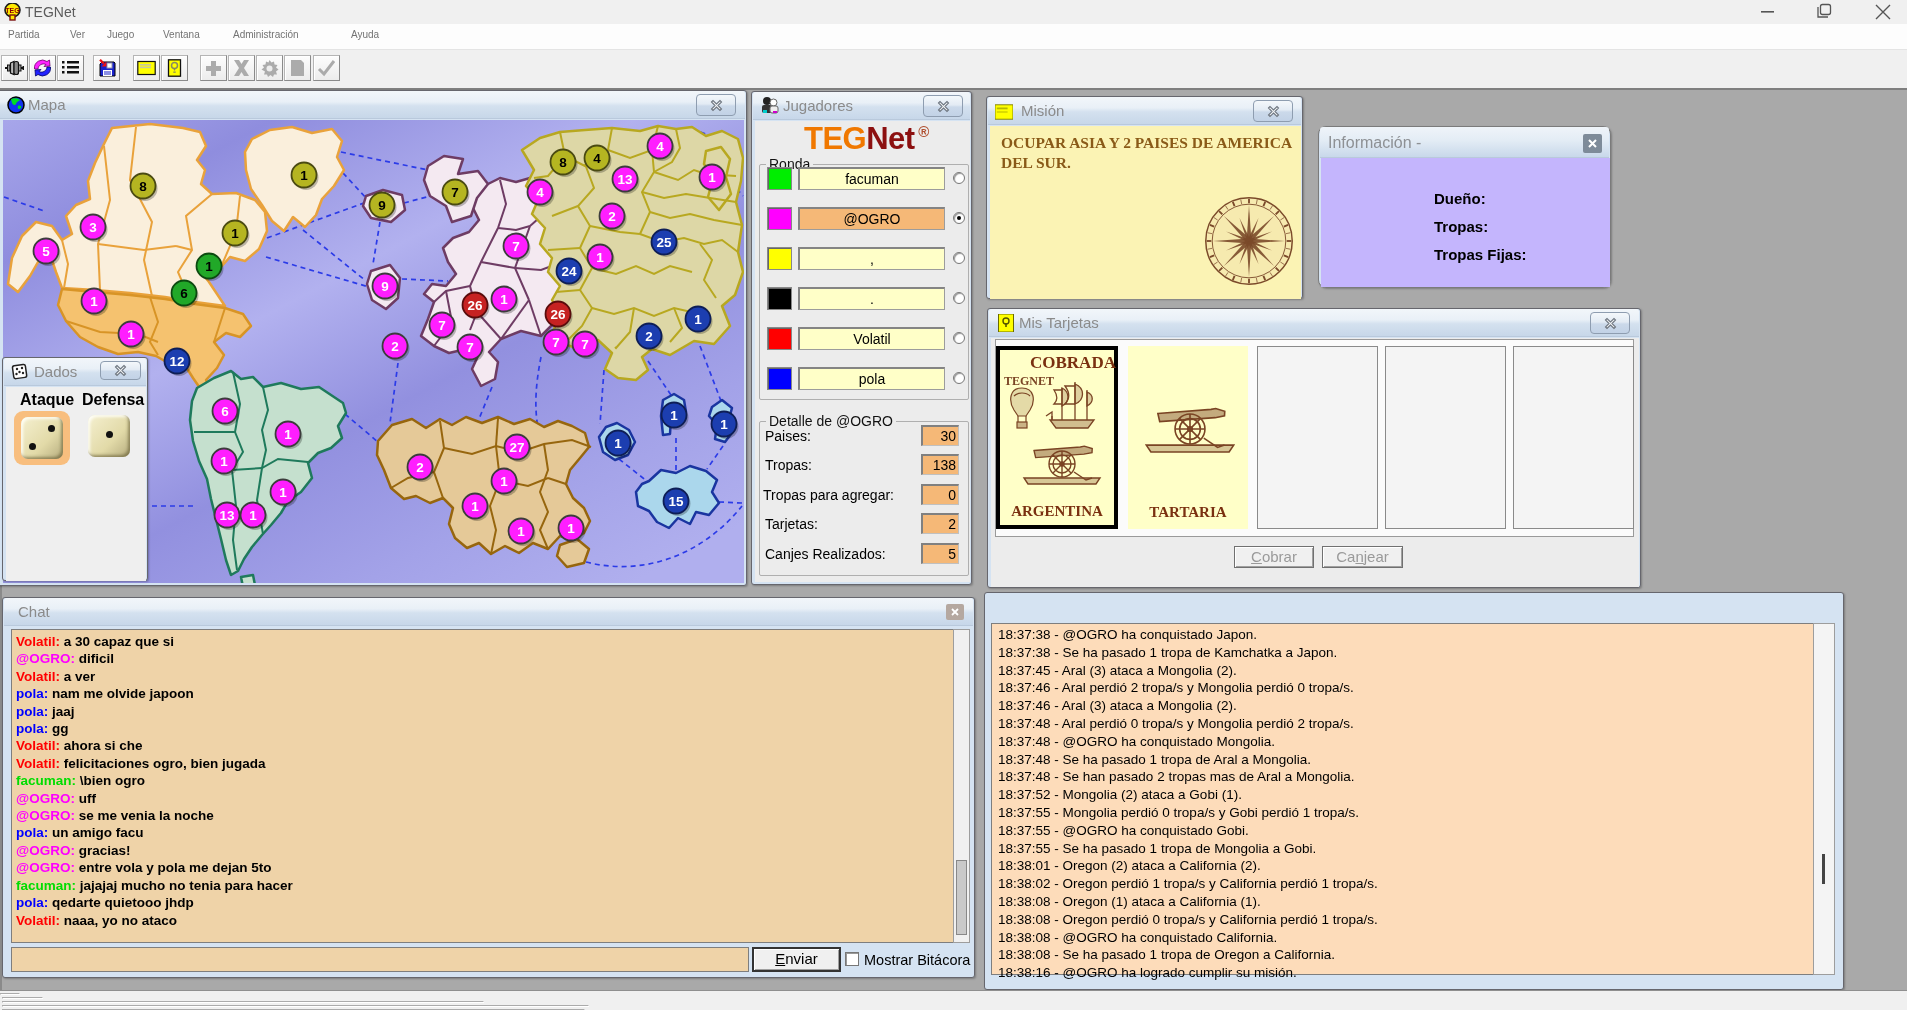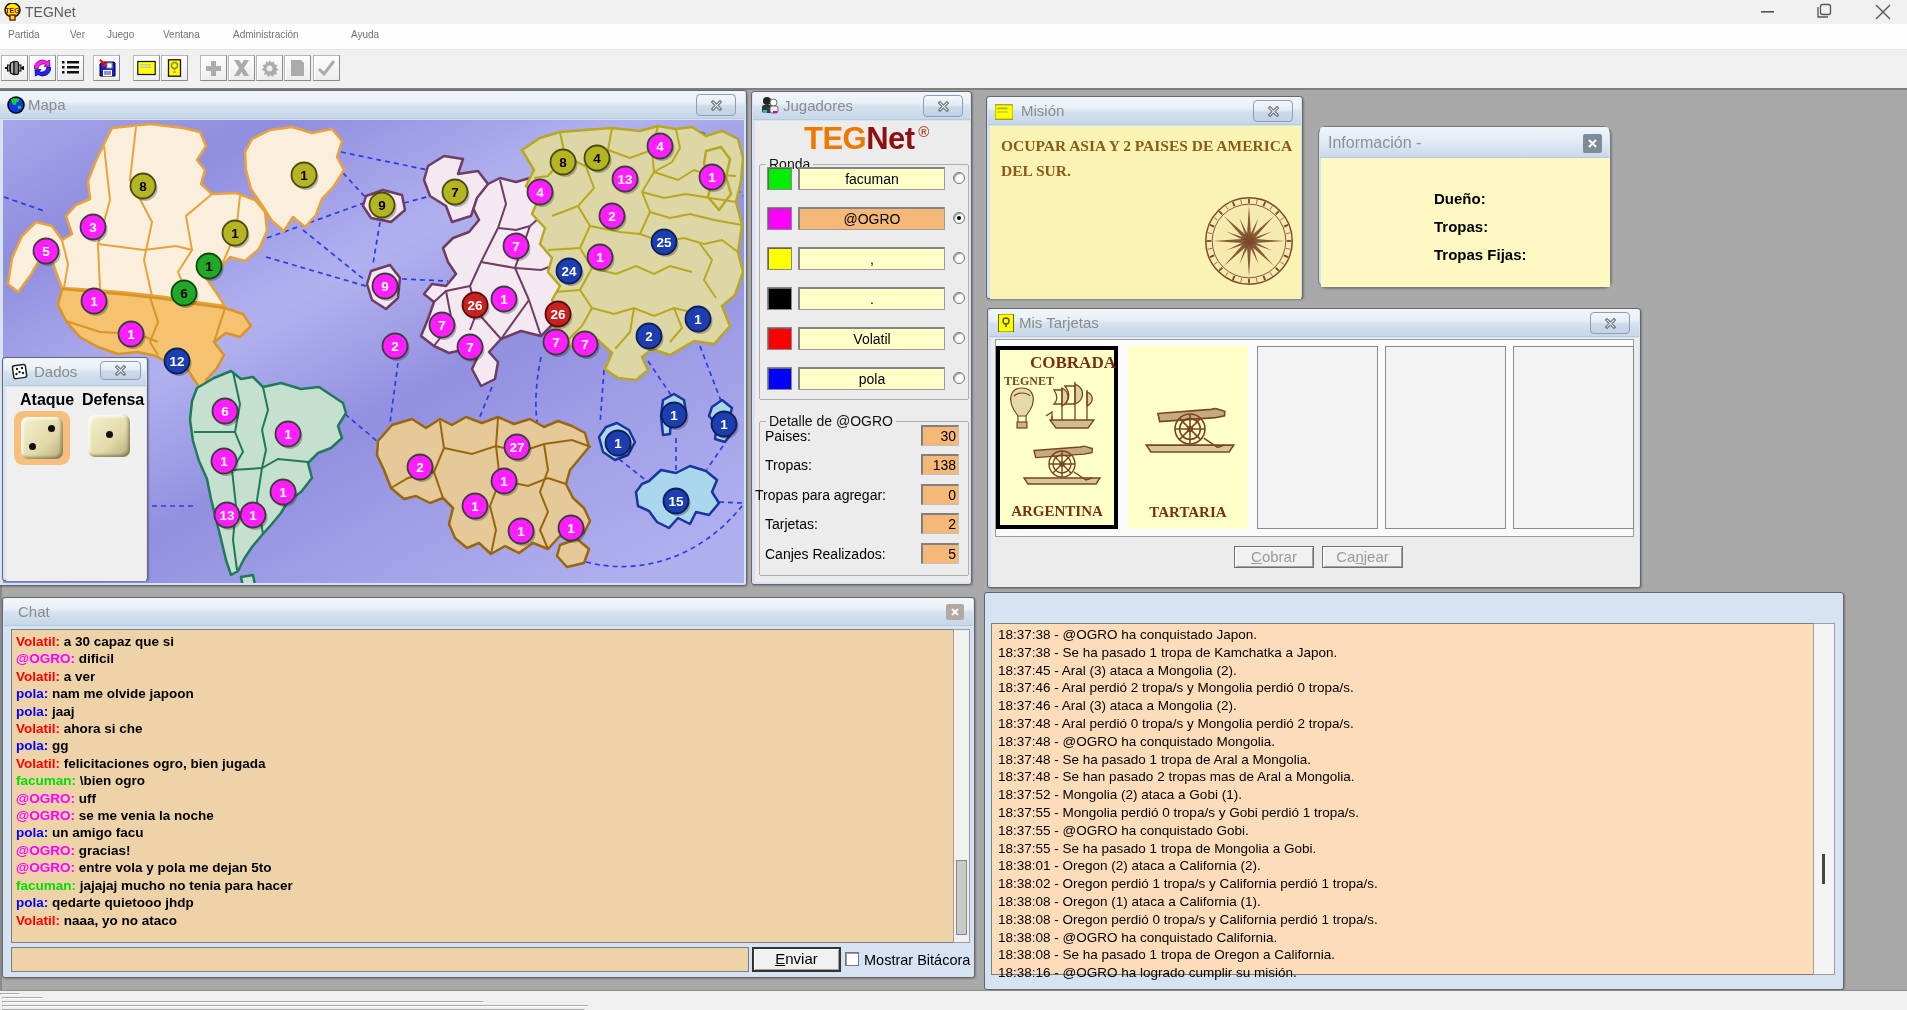--- a/index.html
+++ b/index.html
@@ -539,21 +539,21 @@
         </div>
 
       <fieldset style="position:absolute; left:4px; top:292px; width:210px; height:163px; border:1px solid #AFAFAF; border-radius:2px;">
         <legend style="font-size:14px; color:#111; margin-left:6px; padding:0 3px;">Detalle de @OGRO</legend>
       </fieldset>
       <div id="detalle-rows">
           <div style="position:absolute;left:10px;top:307px;font-size:14px;">Paises:</div>
           <div style="position:absolute;left:166px;top:304px;width:38px;height:21px;background:#F5B877;border-top:2px solid #808080;border-left:2px solid #808080;border-right:1px solid #c0c0c0;border-bottom:1px solid #c0c0c0;font-size:14px;text-align:right;line-height:19px;padding-right:2px;">30</div>
           <div style="position:absolute;left:10px;top:336px;font-size:14px;">Tropas:</div>
           <div style="position:absolute;left:166px;top:333px;width:38px;height:21px;background:#F5B877;border-top:2px solid #808080;border-left:2px solid #808080;border-right:1px solid #c0c0c0;border-bottom:1px solid #c0c0c0;font-size:14px;text-align:right;line-height:19px;padding-right:2px;">138</div>
-          <div style="position:absolute;left:0;top:366px;font-size:14px;">Tropas para agregar:</div>
+          <div style="position:absolute;left:8px;top:366px;font-size:14px;">Tropas para agregar:</div>
           <div style="position:absolute;left:166px;top:363px;width:38px;height:21px;background:#F5B877;border-top:2px solid #808080;border-left:2px solid #808080;border-right:1px solid #c0c0c0;border-bottom:1px solid #c0c0c0;font-size:14px;text-align:right;line-height:19px;padding-right:2px;">0</div>
           <div style="position:absolute;left:10px;top:395px;font-size:14px;">Tarjetas:</div>
           <div style="position:absolute;left:166px;top:392px;width:38px;height:21px;background:#F5B877;border-top:2px solid #808080;border-left:2px solid #808080;border-right:1px solid #c0c0c0;border-bottom:1px solid #c0c0c0;font-size:14px;text-align:right;line-height:19px;padding-right:2px;">2</div>
           <div style="position:absolute;left:10px;top:425px;font-size:14px;">Canjes Realizados:</div>
           <div style="position:absolute;left:166px;top:422px;width:38px;height:21px;background:#F5B877;border-top:2px solid #808080;border-left:2px solid #808080;border-right:1px solid #c0c0c0;border-bottom:1px solid #c0c0c0;font-size:14px;text-align:right;line-height:19px;padding-right:2px;">5</div>
         </div>
     </div>
   </div>
 
   <div class="win" id="win-mision" style="left:986px; top:8px; width:317px; height:203px;">
@@ -564,21 +564,21 @@
           <rect x="2" y="7" width="12" height="2" fill="#D8D800"></rect>
         </svg>
       <span class="wt" style="left:33px">Misión</span>
       <div class="closebtn" style="right:8px; top:3px;">
           <svg width="13" height="13" viewBox="0 0 13 13">
             <path d="M1.5,3 L3,1.5 L6.5,5 L10,1.5 L11.5,3 L8,6.5 L11.5,10 L10,11.5 L6.5,8 L3,11.5 L1.5,10 L5,6.5 Z" fill="#f4f6f8" stroke="#6d757f" stroke-width="1.1"></path>
           </svg>
         </div>
     </div>
     <div class="wcontent" style="left:3px; top:29px; width:311px; height:173px; background:#FBF3B4;">
-      <div style="position:absolute; left:11px; top:7px; width:299px; font-family:'Liberation Serif',serif; font-weight:bold; font-size:15.5px; color:#8a5a18; line-height:25px; white-space:nowrap;">OCUPAR ASIA Y 2 PAISES DE AMERICA<br>DEL SUR.</div>
+      <div style="position:absolute; left:11px; top:7px; width:299px; font-family:'Liberation Serif',serif; font-weight:bold; font-size:15.5px; color:#8a5a18; line-height:20px; white-space:nowrap;">OCUPAR ASIA Y 2 PAISES DE AMERICA<br>DEL SUR.</div>
       <svg style="position:absolute; left:213px; top:69px;" width="92" height="92" viewBox="-50 -50 100 100">
         <circle r="47" fill="#EFDFA8" fill-opacity=".45" stroke="#7B4A2A" stroke-width="1.6"></circle>
         <circle r="40" fill="none" stroke="#7B4A2A" stroke-width="1"></circle>
         <g id="cticks">
             <line x1="0" y1="-41" x2="0" y2="-46" stroke="#7B4A2A" stroke-width="2"></line>
             <line x1="7.998703202661258" y1="-40.21219649653245" x2="8.974154812741899" y2="-45.116122898548596" stroke="#7B4A2A" stroke-width="0.8"></line>
             <line x1="15.690020726968681" y1="-37.87906083296276" x2="17.60343788879413" y2="-42.49845849551919" stroke="#7B4A2A" stroke-width="2"></line>
             <line x1="22.77837955380369" y1="-34.09025410440435" x2="25.556230718901702" y2="-38.24760216591708" stroke="#7B4A2A" stroke-width="0.8"></line>
             <line x1="28.991378028648445" y1="-28.99137802864845" x2="32.526911934581186" y2="-32.526911934581186" stroke="#7B4A2A" stroke-width="2"></line>
             <line x1="34.09025410440435" y1="-22.778379553803696" x2="38.24760216591708" y2="-25.556230718901706" stroke="#7B4A2A" stroke-width="0.8"></line>
@@ -633,21 +633,21 @@
 
   <div class="win" id="win-info" style="left:1318px; top:38px; width:293px; height:162px; border-color:#7b7b7b; border-radius:8px;">
     <div class="wtb" style="height:31px; background:linear-gradient(#EFF4F9 0%, #E3ECF5 45%, #C8D8EA 100%);">
       <span class="wt" style="left:8px; top:7px; color:#8d9094; font-size:16px;">Información -</span>
       <div style="position:absolute; right:7px; top:7px; width:19px; height:19px; background:#7E8B99; border-radius:2px;">
         <svg width="19" height="19" viewBox="0 0 19 19">
             <path d="M6 6 L13 13 M13 6 L6 13" stroke="#fff" stroke-width="2"></path>
           </svg>
       </div>
     </div>
-    <div class="wcontent" style="left:2px; top:31px; width:289px; height:129px; background:#fef9c3; font-size:15px; font-weight:bold;">
+    <div class="wcontent" style="left:2px; top:31px; width:289px; height:129px; background:#c4b5fd; font-size:15px; font-weight:bold;">
       <div style="position:absolute; left:113px; top:32px;">Dueño:</div>
       <div style="position:absolute; left:113px; top:60px;">Tropas:</div>
       <div style="position:absolute; left:113px; top:88px;">Tropas Fijas:</div>
     </div>
   </div>
 
   <div class="win" id="win-tarjetas" style="left:987px; top:220px; width:654px; height:280px;">
     <div class="wtb">
       <svg class="wicon" style="left:8px; top:5px" width="15" height="18" viewBox="0 0 15 18">
           <rect x="0" y="0" width="15" height="18" fill="#FFFF00" stroke="#6a6a00"></rect>
@@ -732,22 +732,22 @@
           </svg>
       </div>
     </div>
     <div class="wcontent" style="left:4px; top:29px; width:965px; height:348px; background:#D5E3F2;">
       <div id="chatbox" style="position:absolute; left:4px; top:2px; width:942px; height:314px; background:#EFD3A8; border:1px solid #7e7e7e; border-right:none; font-size:13.5px; font-weight:bold; line-height:17.4px; padding:3px 0 0 4px;">
           <div><span style="color:#FF0000">Volatil:</span> a 30 capaz que si</div>
           <div><span style="color:#FF00FF">@OGRO:</span> dificil</div>
           <div><span style="color:#FF0000">Volatil:</span> a ver</div>
           <div><span style="color:#0000FF">pola:</span> nam me olvide japoon</div>
           <div><span style="color:#0000FF">pola:</span> jaaj</div>
+          <div><span style="color:#0000FF">pola:</span> gg</div>
           <div><span style="color:#FF0000">Volatil:</span> ahora si che</div>
-          <div><span style="color:#0000FF">pola:</span> gg</div>
           <div><span style="color:#FF0000">Volatil:</span> felicitaciones ogro, bien jugada</div>
           <div><span style="color:#00DD00">facuman:</span> \bien ogro</div>
           <div><span style="color:#FF00FF">@OGRO:</span> uff</div>
           <div><span style="color:#FF00FF">@OGRO:</span> se me venia la noche</div>
           <div><span style="color:#0000FF">pola:</span> un amigo facu</div>
           <div><span style="color:#FF00FF">@OGRO:</span> gracias!</div>
           <div><span style="color:#FF00FF">@OGRO:</span> entre vola y pola me dejan 5to</div>
           <div><span style="color:#00DD00">facuman:</span> jajajaj mucho no tenia para hacer</div>
           <div><span style="color:#0000FF">pola:</span> qedarte quietooo jhdp</div>
           <div><span style="color:#FF0000">Volatil:</span> naaa, yo no ataco</div>

